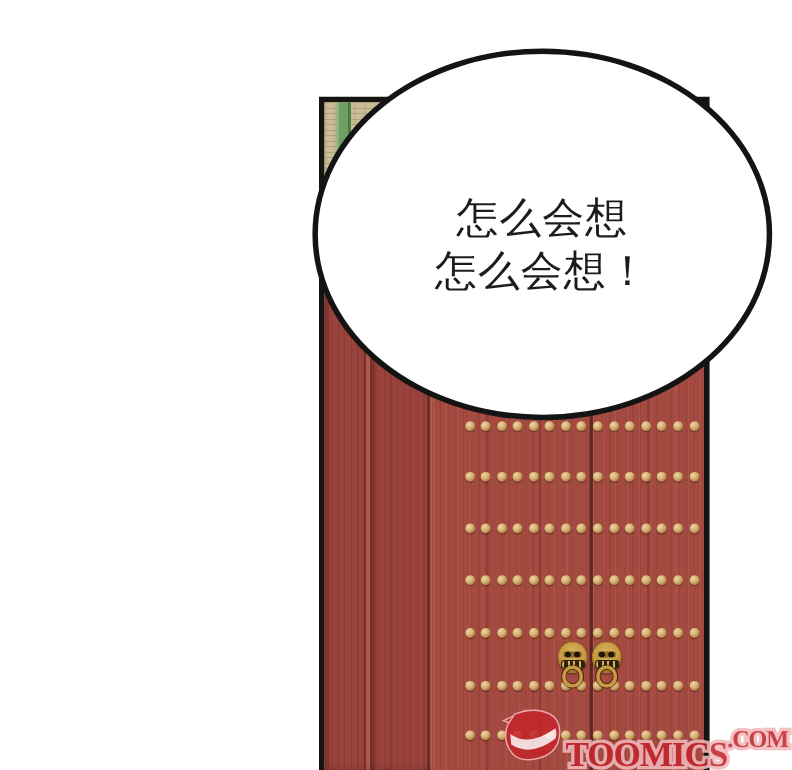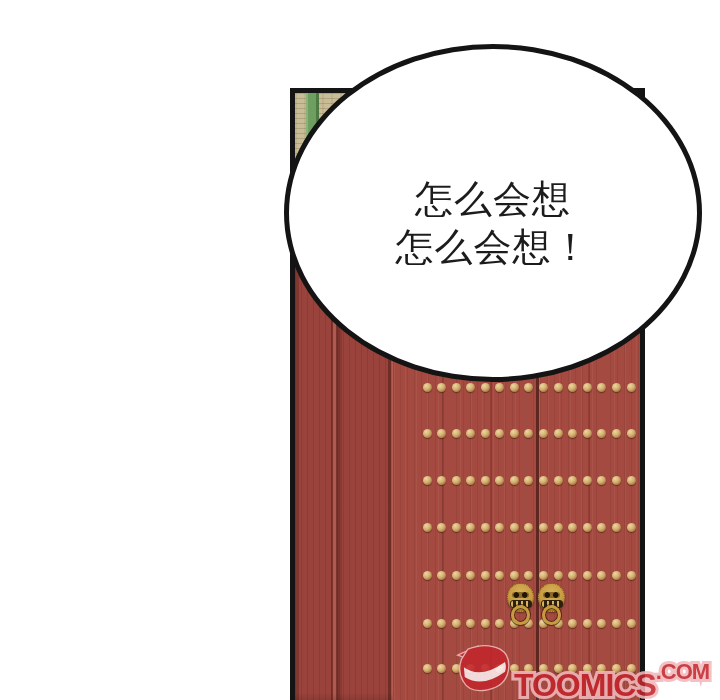--- a/index.html
+++ b/index.html
@@ -1,18 +1,18 @@
 <!DOCTYPE html>
 <html><head>
 <meta charset="utf-8">
 <style>
   html,body{margin:0;padding:0;background:#ffffff;}
   .stage{
     position:relative;width:720px;height:700px;overflow:hidden;background:#ffffff;
-    font-family:Liberation Sans, sans-serif;
+    font-family:Liberation Serif, serif;
   }
   
   .panel{
     position:absolute;left:290px;top:88px;width:355px;height:622px;
     border:5px solid #141414;box-sizing:border-box;background:#c9bd98;
   }
   
   .mat{
     position:absolute;left:0;top:0;width:100%;height:174px;
     background:

